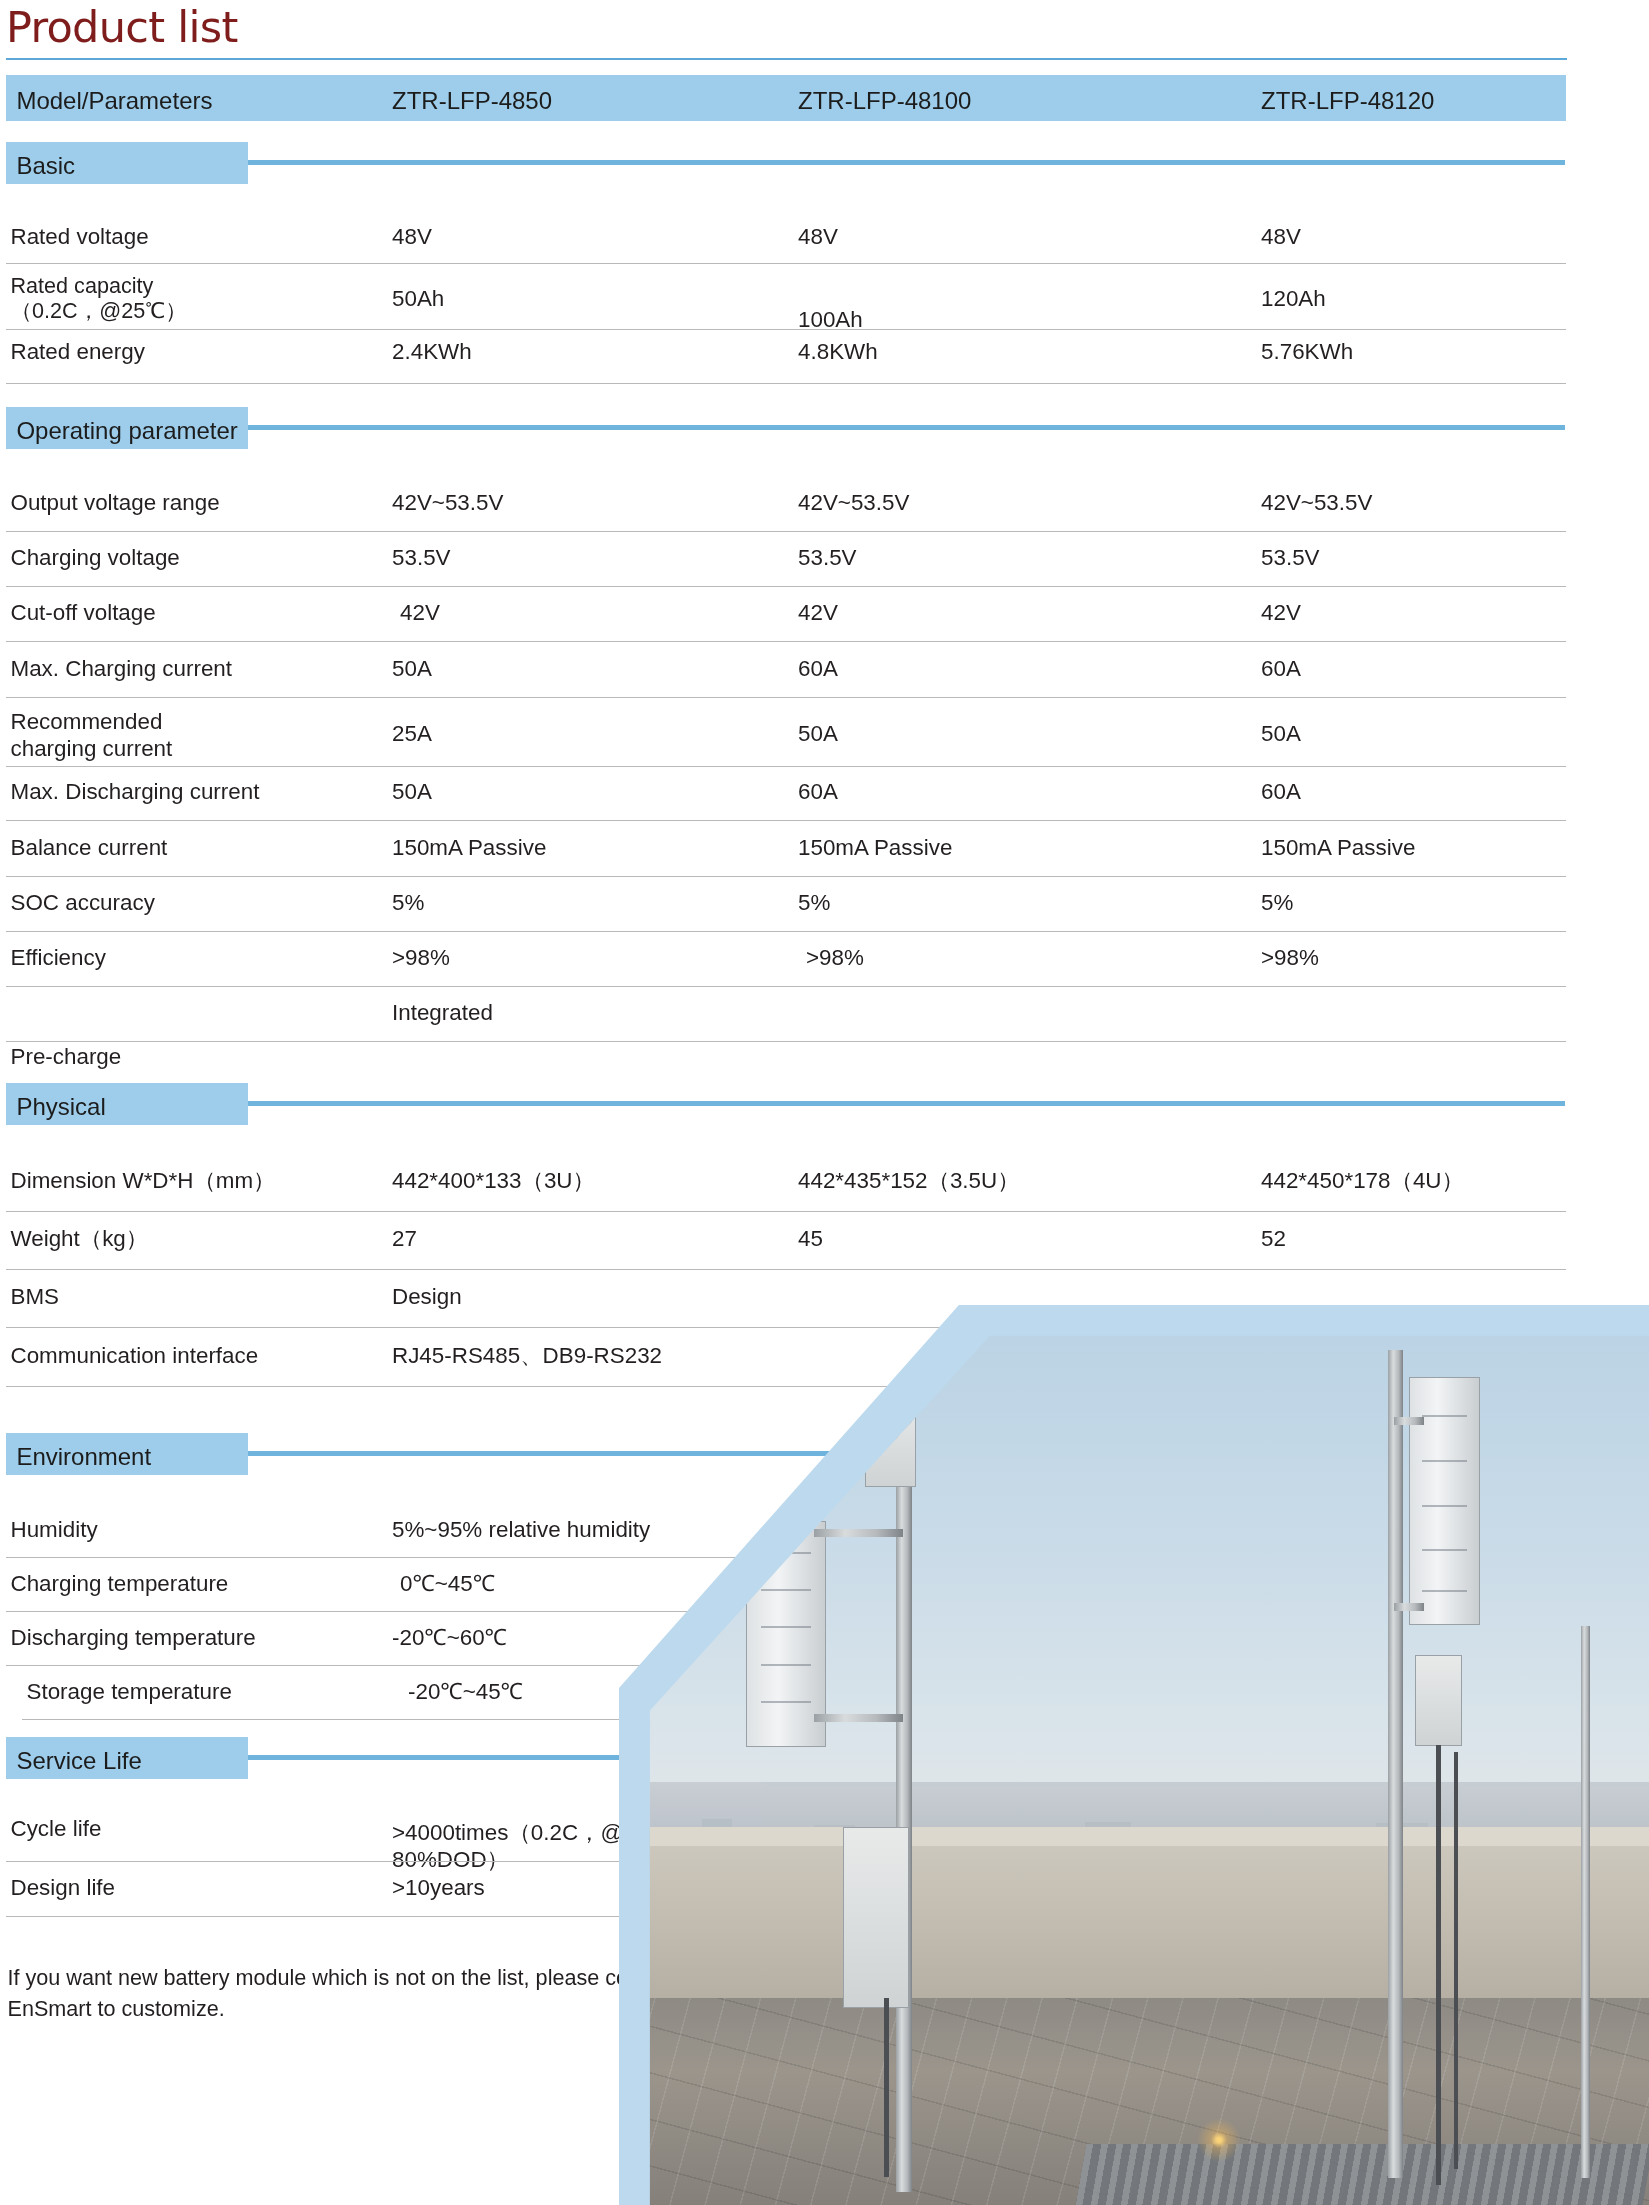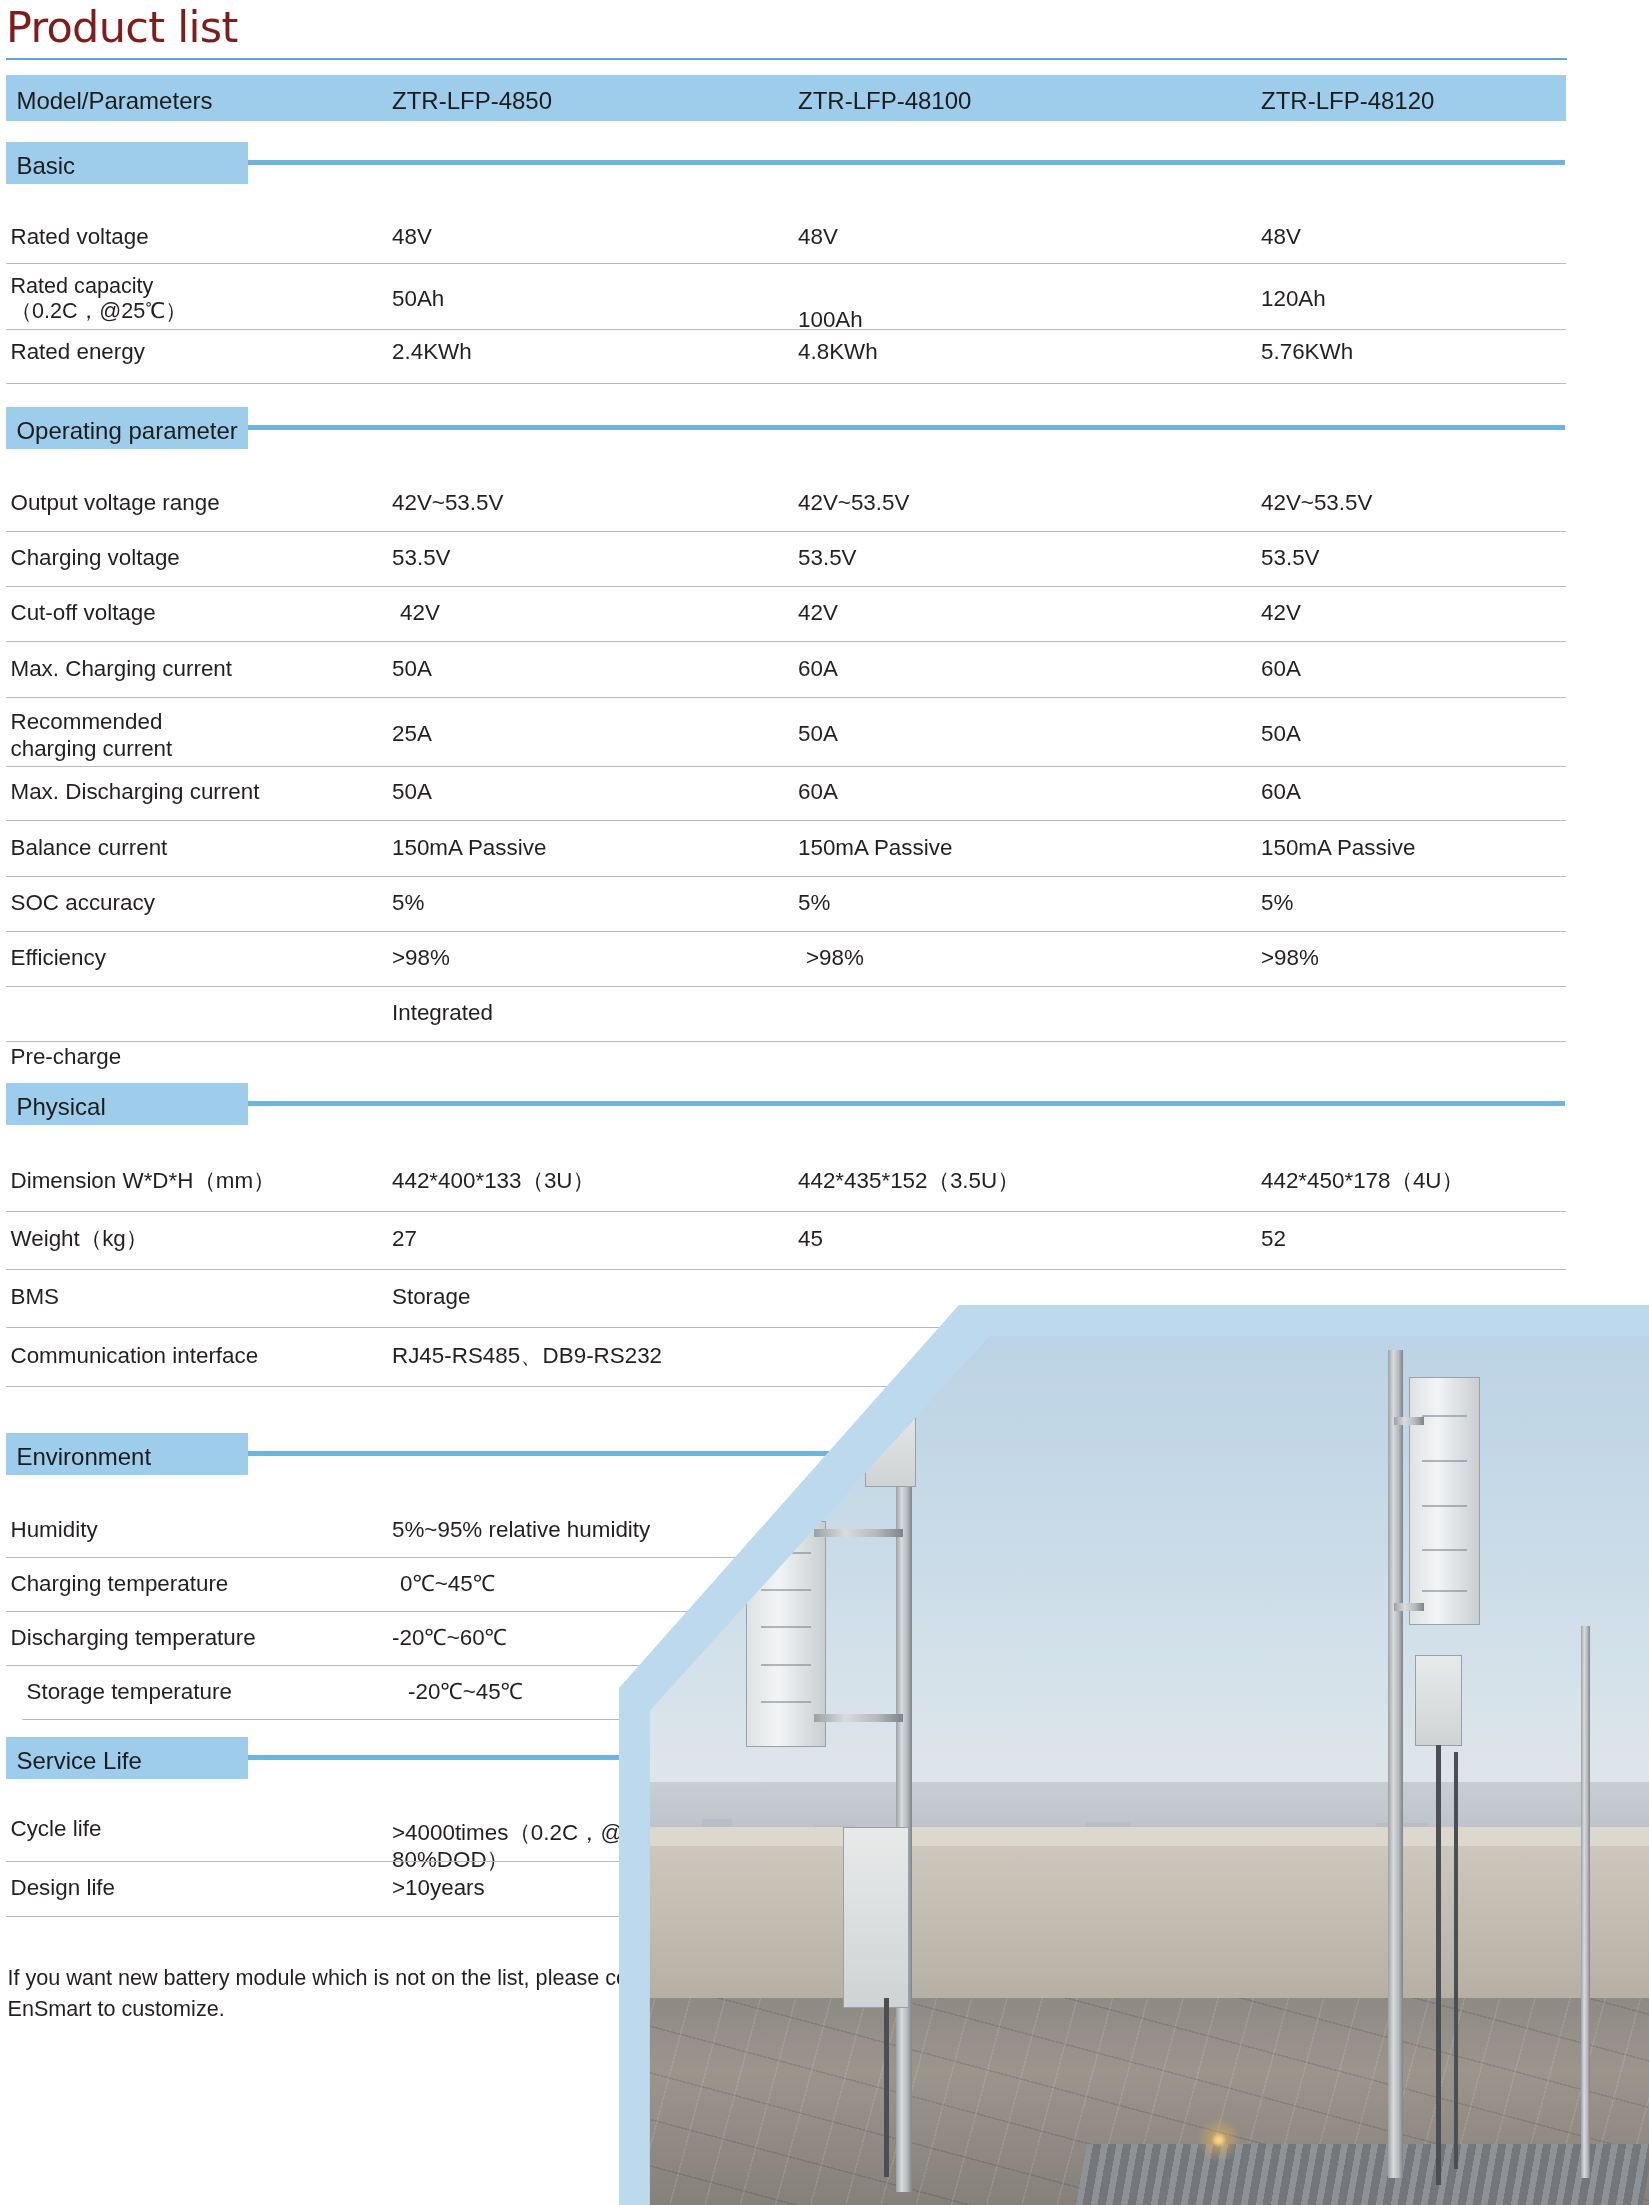--- a/index.html
+++ b/index.html
@@ -388,21 +388,21 @@
   <div class="row" style="top:1212px; width:1560px; height:58px;">
     <div class="cell c0" style="top:13.4px;">Weight（kg）</div>
     <div class="cell c1" style="top:13.4px;">27</div>
     <div class="cell c2" style="top:13.4px;">45</div>
     <div class="cell c3" style="top:13.4px;">52</div>
     <div class="sep" style="width:1560px;"></div>
   </div>
 
   <div class="row" style="top:1270px; width:936px; height:58px;">
     <div class="cell c0" style="top:13.4px;">BMS</div>
-    <div class="cell c1" style="top:13.4px;">Storage</div>
+    <div class="cell c1" style="top:13.4px;">Design</div>
     <div class="sep" style="width:936px;"></div>
   </div>
 
   <div class="row" style="top:1329px; width:936px; height:58px;">
     <div class="cell c0" style="top:13.4px;">Communication interface</div>
     <div class="cell c1" style="top:13.4px;">RJ45-RS485、DB9-RS232</div>
     <div class="sep" style="width:936px;"></div>
   </div>
 
   <div class="section" style="left:6px; top:1433px; width:936px;">

